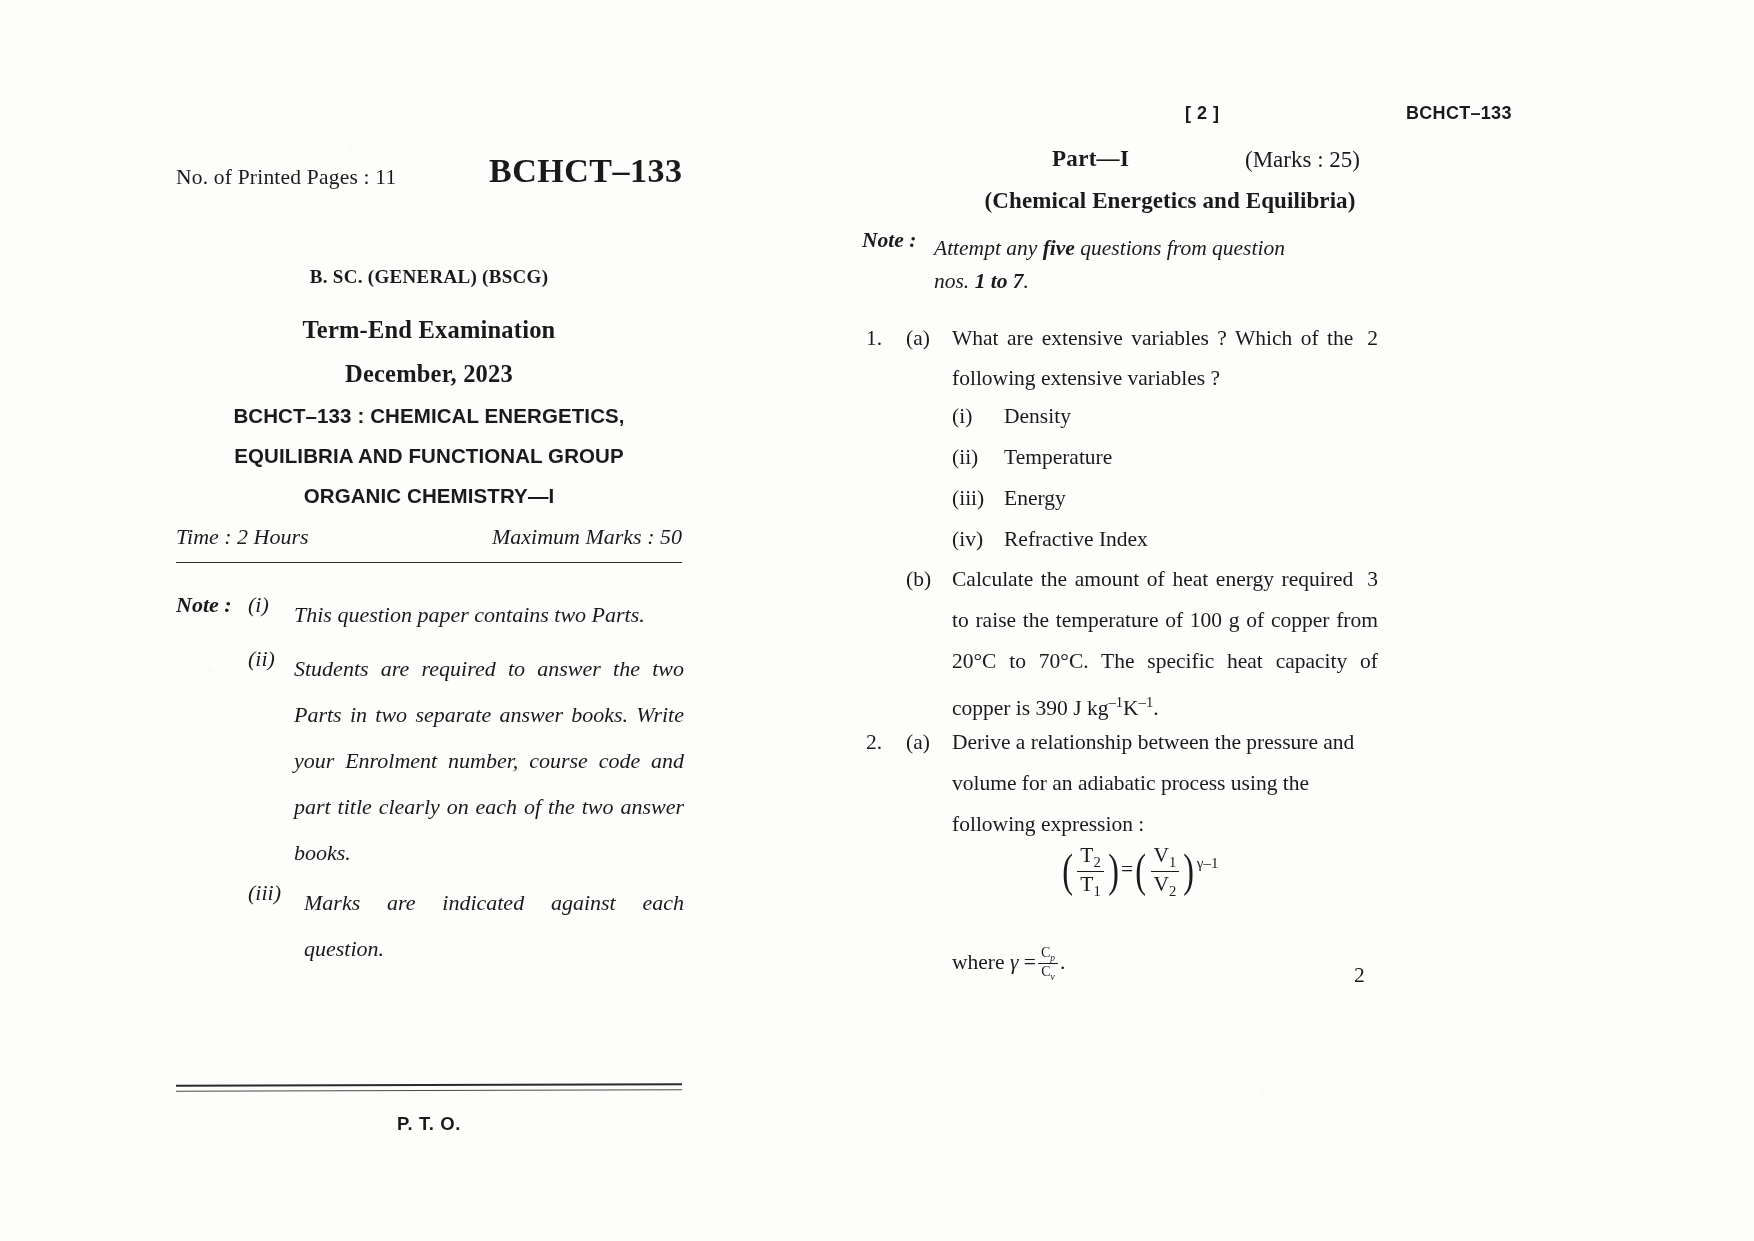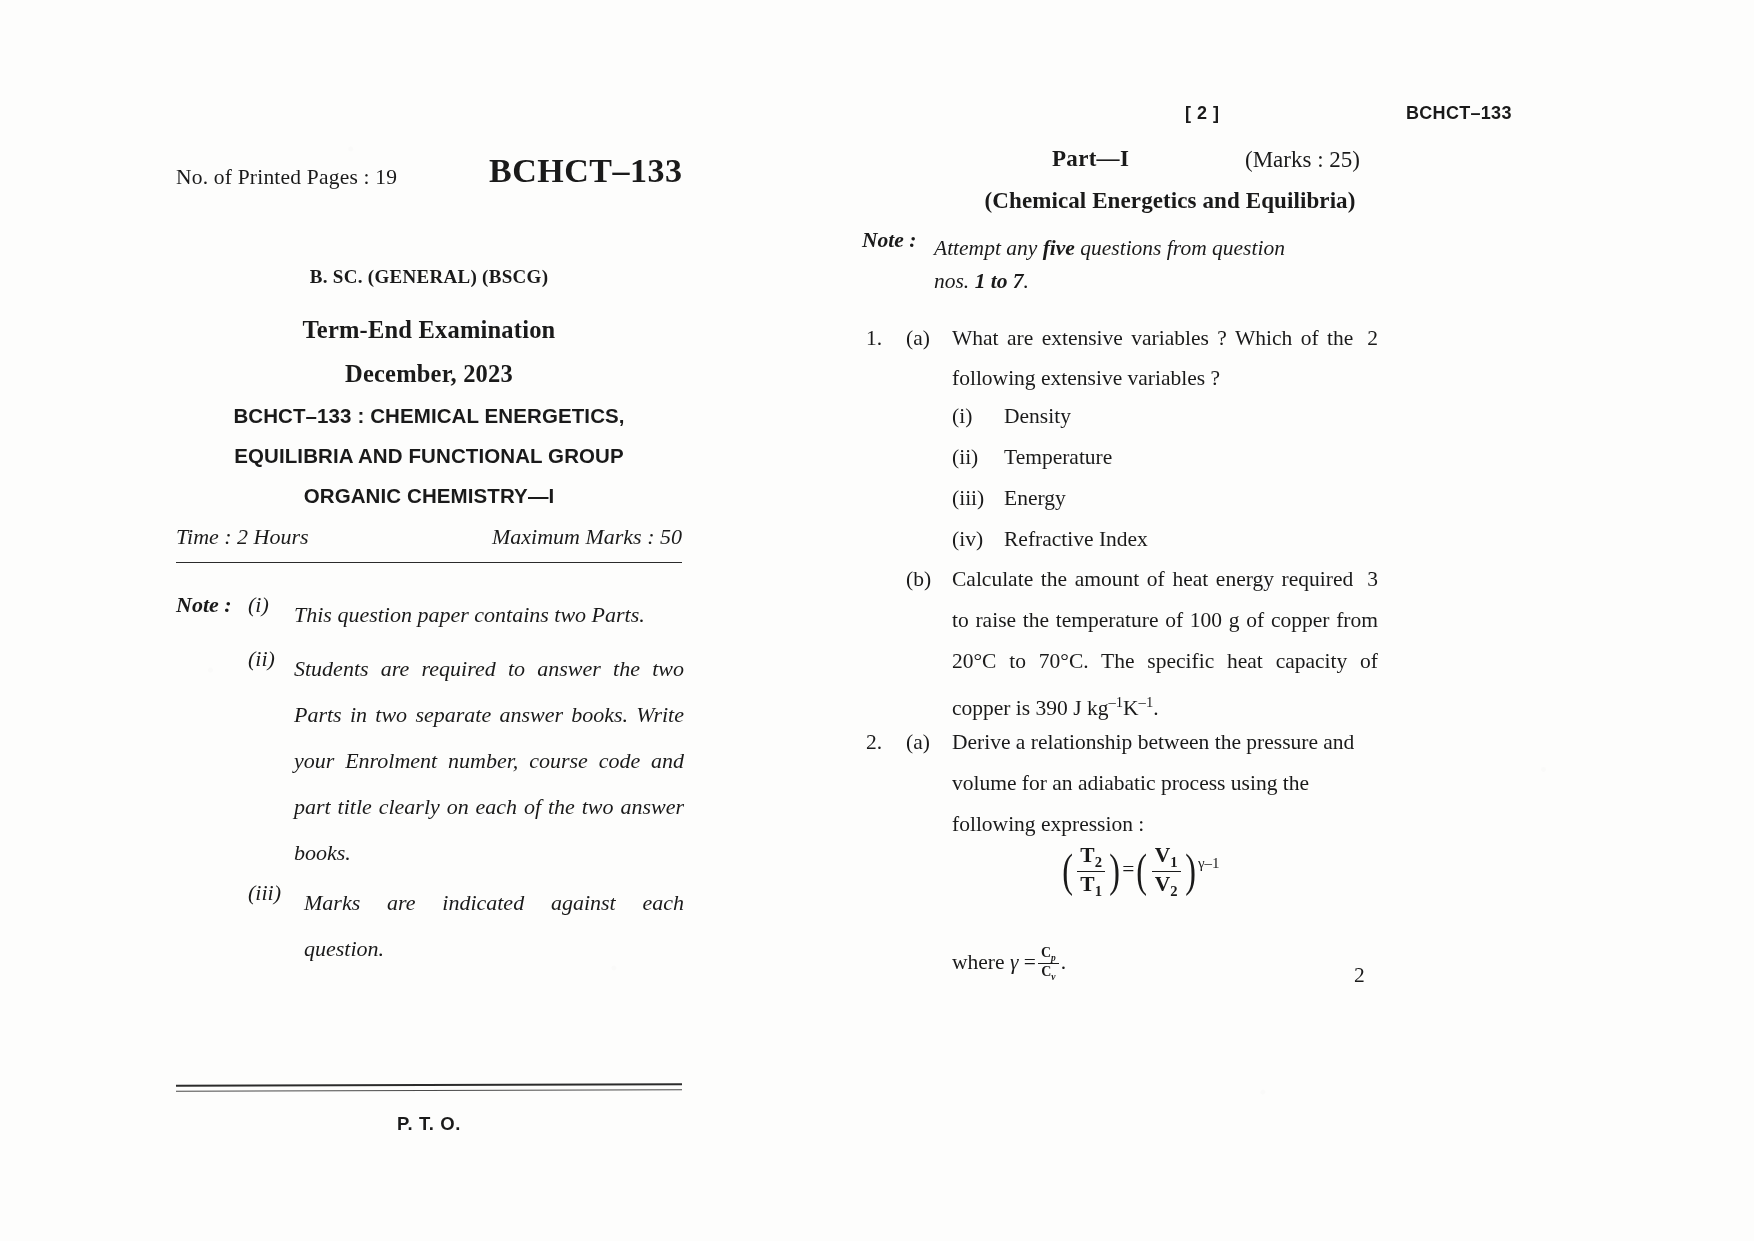--- a/index.html
+++ b/index.html
@@ -155,40 +155,40 @@
   .marksnum{float:right;margin-left:14px;}
 
   .sub{position:absolute;width:420px;font-size:21.5px;line-height:40px;}
   .subrom{position:absolute;left:0;top:0;white-space:nowrap;}
   .subtxt{margin-left:52px;white-space:nowrap;}
 
   
   .mathline{position:absolute;font-size:21.5px;}
   .frac{
     display:inline-block;vertical-align:middle;text-align:center;
-    line-height:1.12;margin:0 2px;font-weight:bold;
+    line-height:1.12;margin:0 2px;
   }
   .frac .num{display:block;padding:0 3px;}
   .frac .den{display:block;border-top:1.3px solid #1a1a1a;padding:0 3px;}
   .paren{
     display:inline-block;font-size:46px;line-height:0;
     vertical-align:middle;font-weight:300;transform:scaleX(.7);
   }
   sub{font-size:.68em;}
   sup{font-size:.68em;}
   .ital{font-style:italic;}
 </style>
 </head>
 <body>
 
 <div class="scan"></div>
 
 <div class="page left">
 
-  <div class="printed-pages">No. of Printed Pages : 19</div>
+  <div class="printed-pages">No. of Printed Pages : 11</div>
 
   <div class="code-big">BCHCT–133</div>
 
   <div class="ctr deg">B. SC. (GENERAL) (BSCG)</div>
   <div class="ctr tee">Term-End Examination</div>
   <div class="ctr dec">December, 2023</div>
 
   <div class="subj subj1">BCHCT–133 : CHEMICAL ENERGETICS,</div>
   <div class="subj subj2">EQUILIBRIA AND FUNCTIONAL GROUP</div>
   <div class="subj subj3">ORGANIC CHEMISTRY—I</div>

